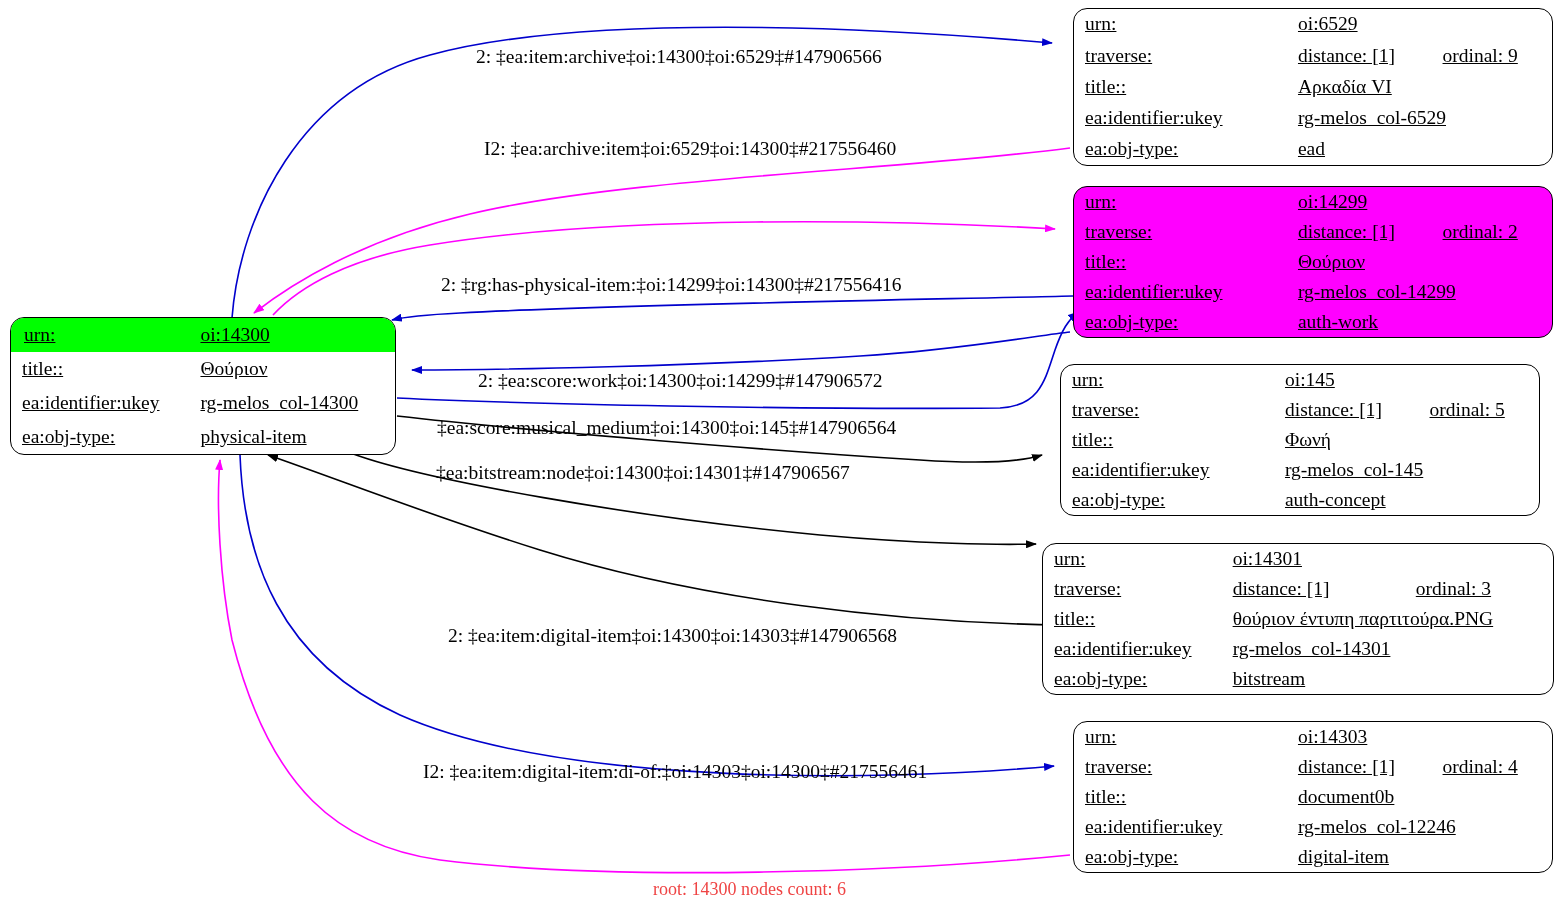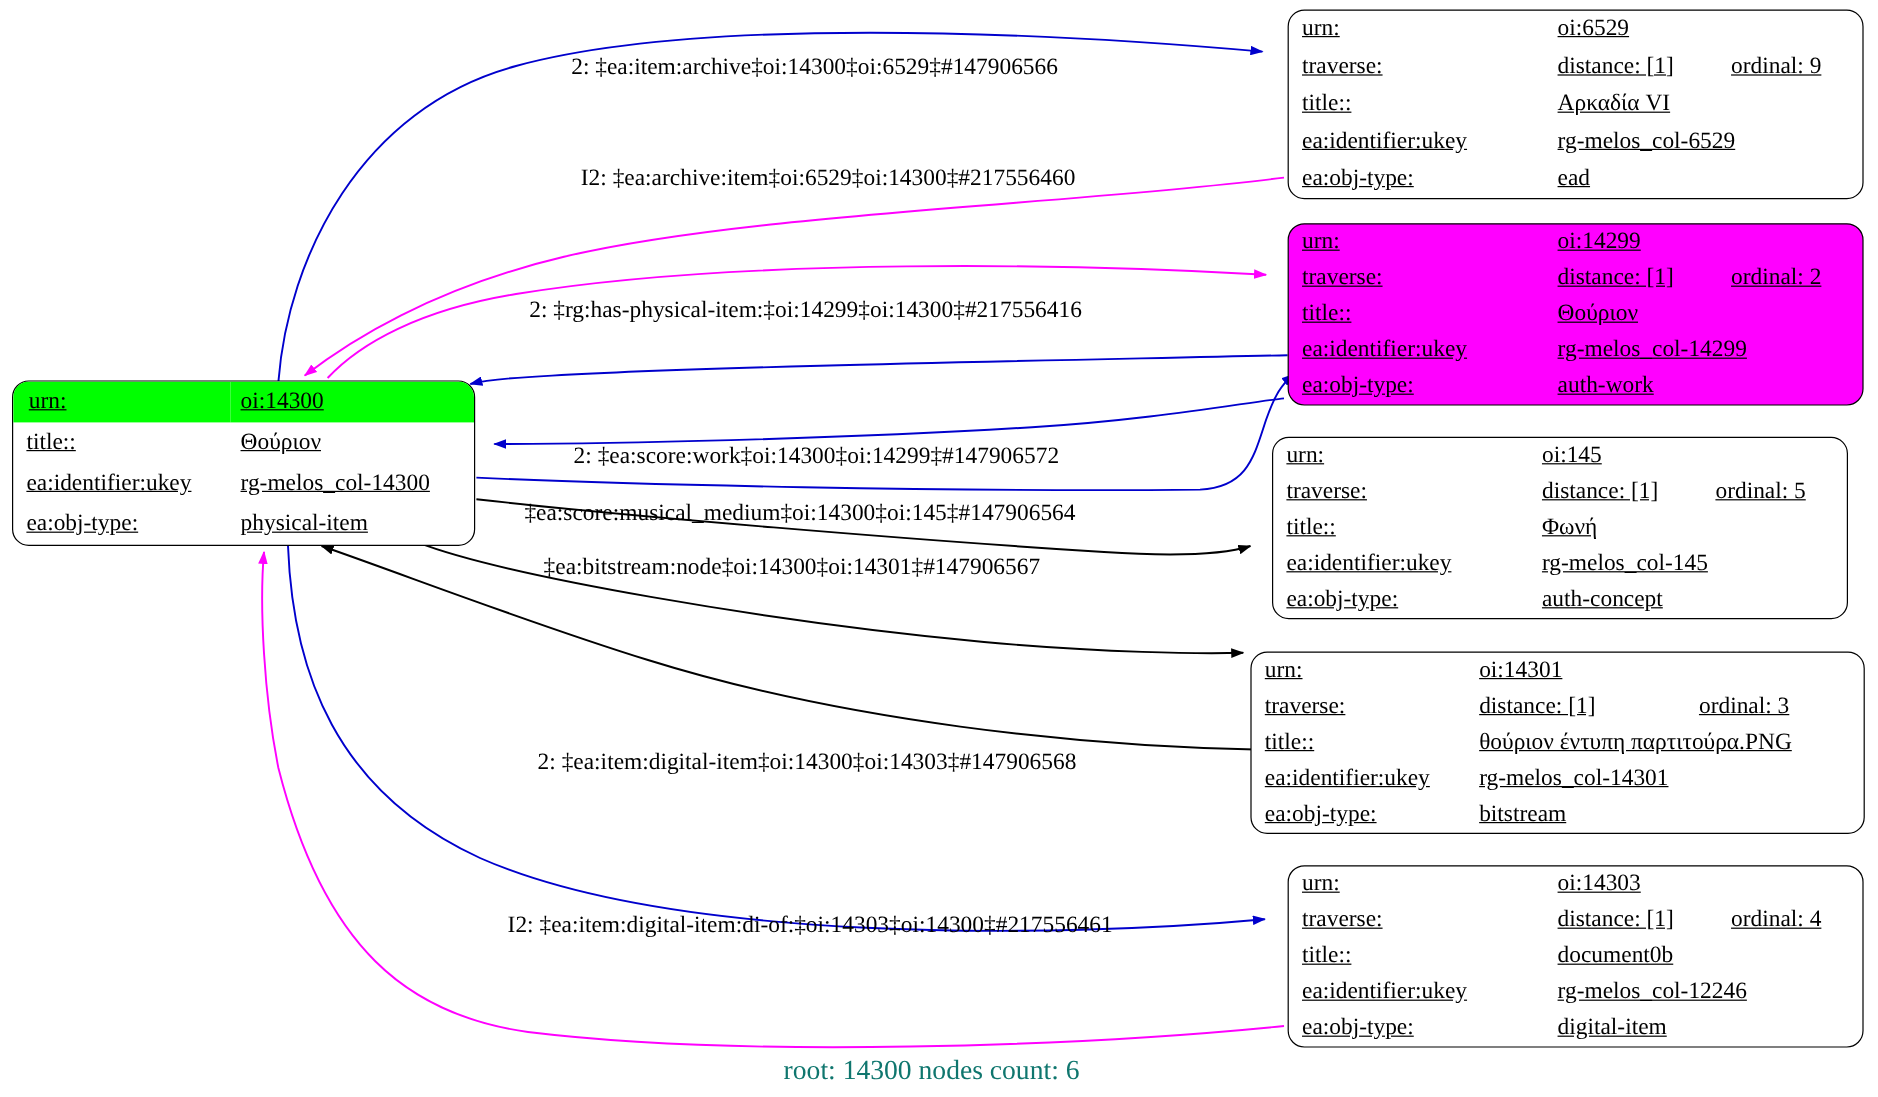--- a/index.html
+++ b/index.html
@@ -67,22 +67,22 @@
   .root-node .hl .k { padding-left: 13px !important; }
   .edge-label {
     position: absolute;
     font-size: 19.5px;
     color: #000000;
     white-space: nowrap;
     z-index: 4;
   }
   .caption {
     position: absolute;
-    font-size: 23px;
-    color: #0f766e;
+    font-size: 18px;
+    color: #ef4444;
     white-space: nowrap;
     z-index: 4;
   }
 </style>
 </head>
 <body>
 
 <div id="canvas">
 
   <svg id="edges" viewBox="0 0 1565 914">
@@ -279,22 +279,22 @@
       <tr>
         <td class="k">ea:obj-type:</td>
         <td class="v" colspan="2">digital-item</td>
       </tr>
     </tbody>
       </table>
   </div>
 
   <div class="edge-label" style="left:476px; top:14px;margin-top:32px;">2: ‡ea:item:archive‡oi:14300‡oi:6529‡#147906566</div>
   <div class="edge-label" style="left:484px; top:121px;margin-top:17px;">I2: ‡ea:archive:item‡oi:6529‡oi:14300‡#217556460</div>
-  <div class="edge-label" style="left:441px; top:248px;text-align:right;">2: ‡rg:has-physical-item:‡oi:14299‡oi:14300‡#217556416</div>
+  <div class="edge-label" style="left:441px; top:274px;text-align:right;">2: ‡rg:has-physical-item:‡oi:14299‡oi:14300‡#217556416</div>
   <div class="edge-label" style="left:478px; top:370px;">2: ‡ea:score:work‡oi:14300‡oi:14299‡#147906572</div>
   <div class="edge-label" style="left:437px; top:417px;">‡ea:score:musical_medium‡oi:14300‡oi:145‡#147906564</div>
-  <div class="edge-label" style="left:453px; top:462px;">‡ea:bitstream:node‡oi:14300‡oi:14301‡#147906567</div>
+  <div class="edge-label" style="left:436px; top:462px;">‡ea:bitstream:node‡oi:14300‡oi:14301‡#147906567</div>
   <div class="edge-label" style="left:448px; top:625px;">2: ‡ea:item:digital-item‡oi:14300‡oi:14303‡#147906568</div>
   <div class="edge-label" style="left:423px; top:761px;">I2: ‡ea:item:digital-item:di-of:‡oi:14303‡oi:14300‡#217556461</div>
 
   <div class="caption" style="left:653px; top:879px;">root: 14300 nodes count: 6</div>
 
 </div>
 
 </body></html>

